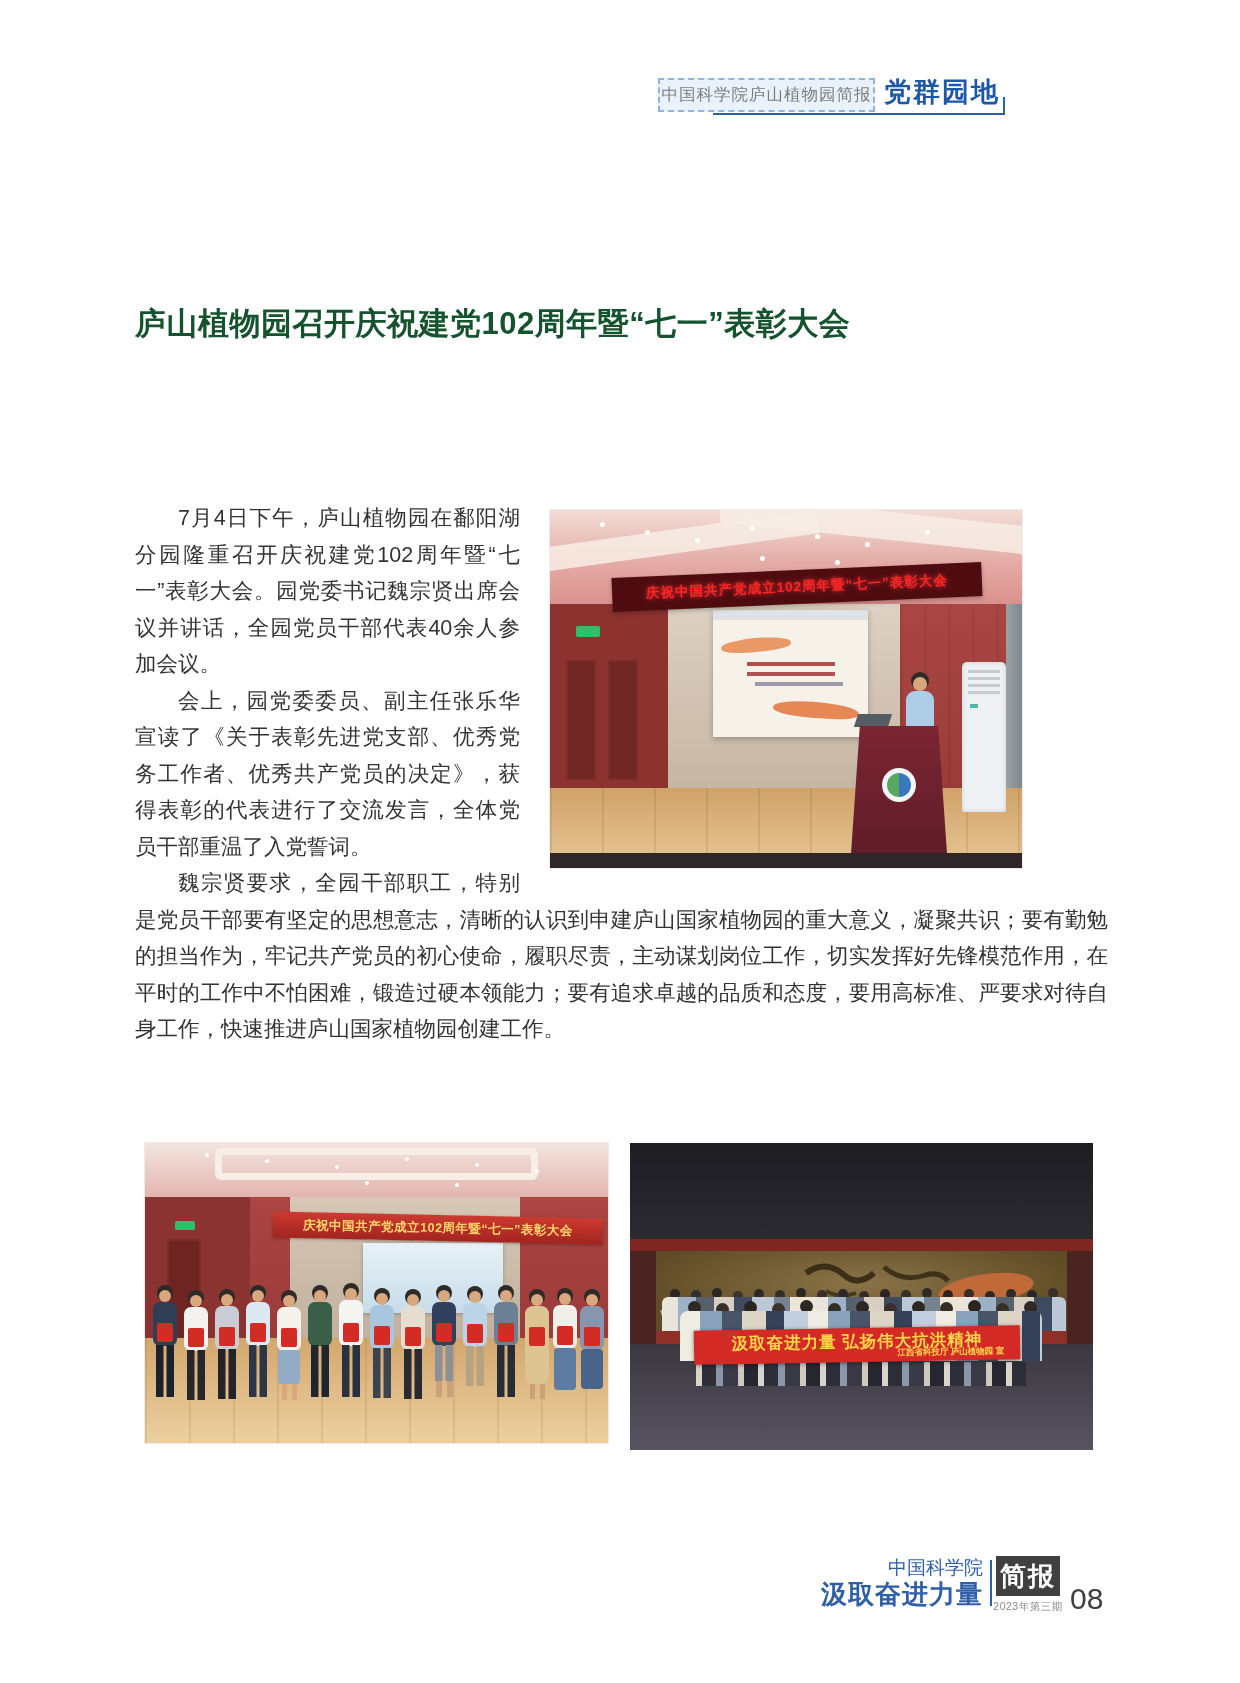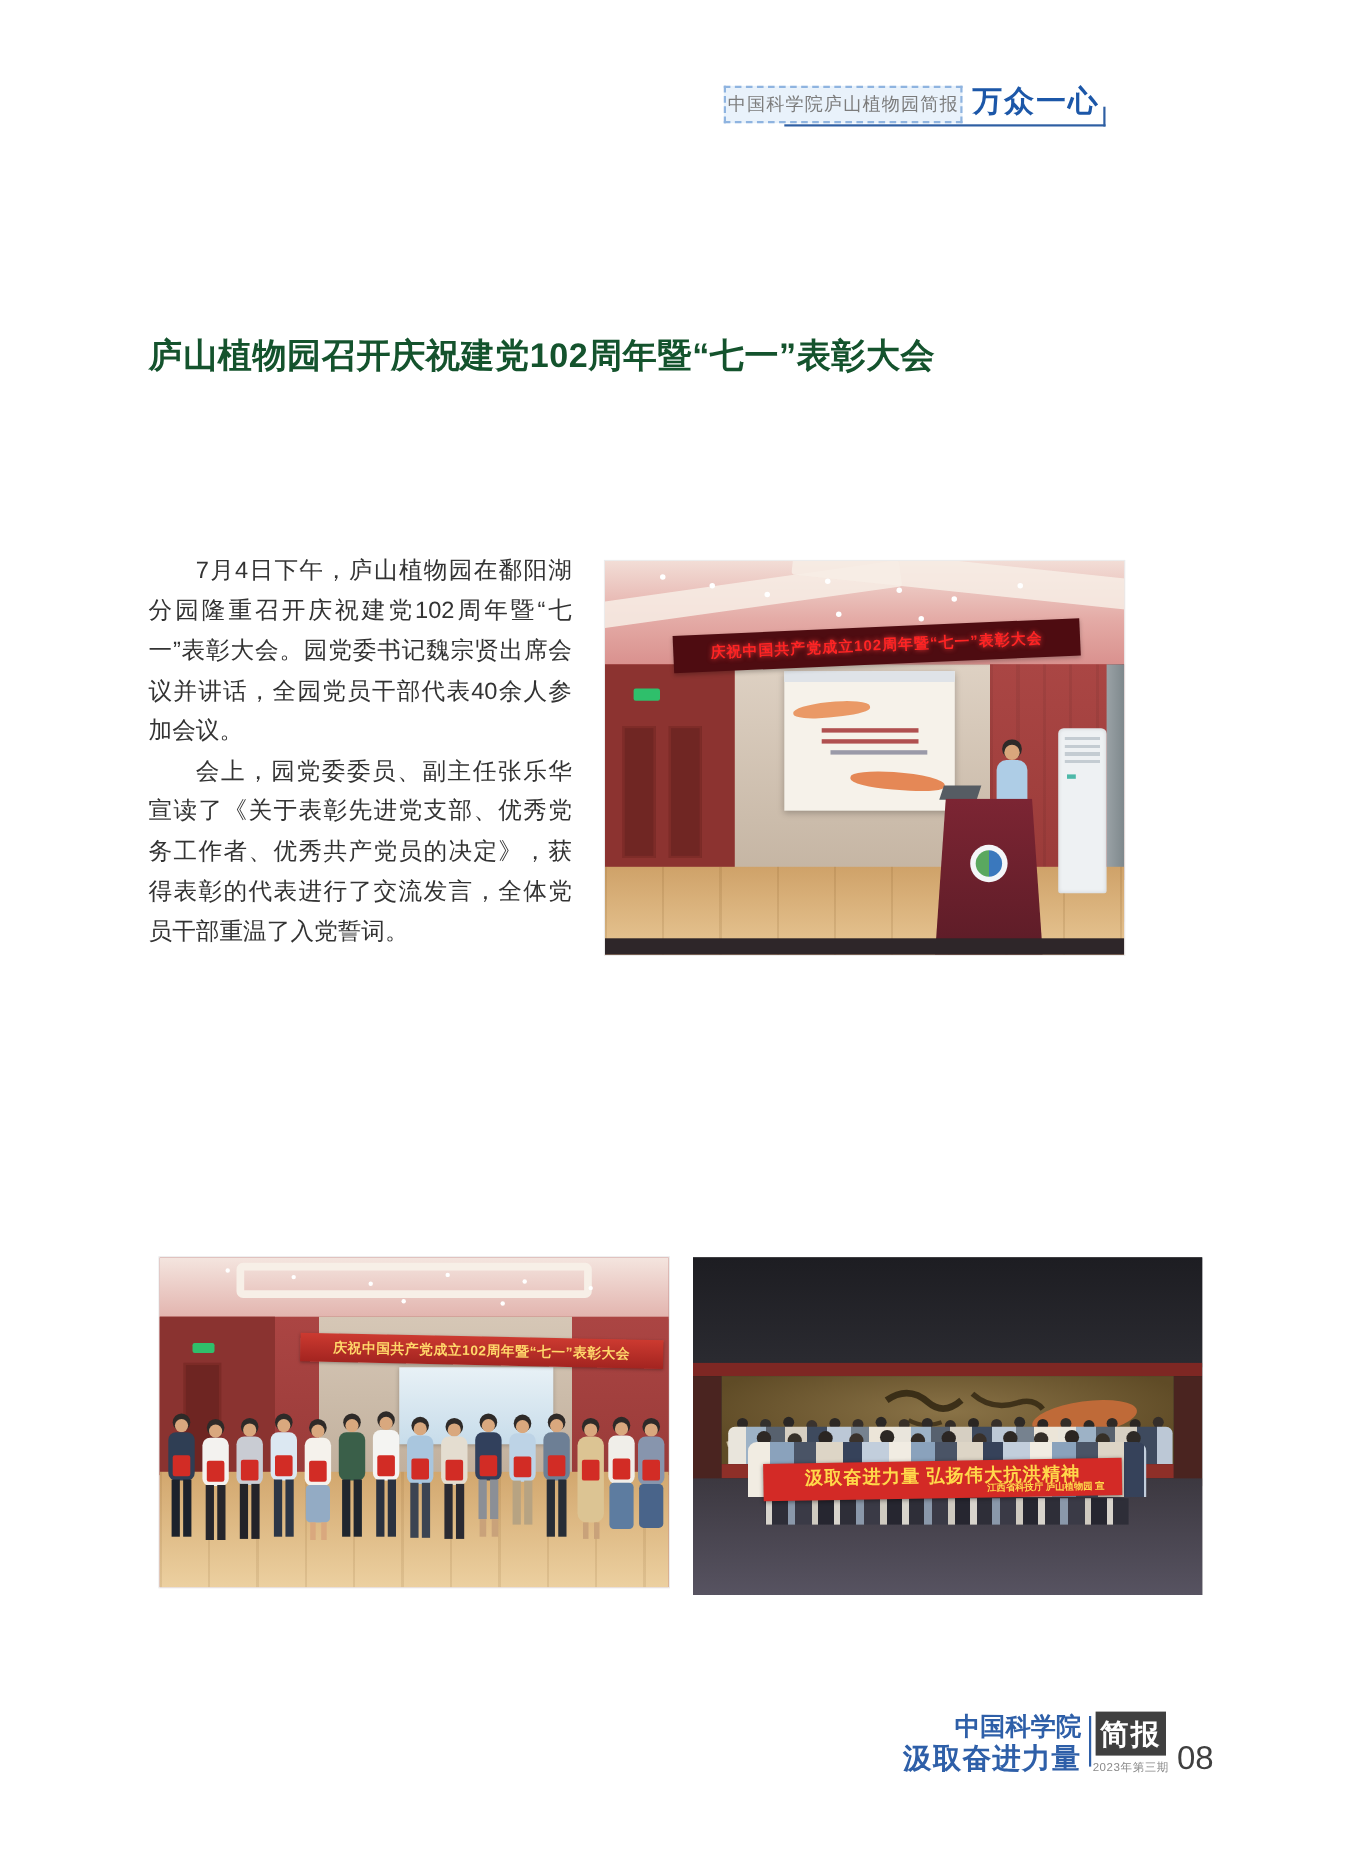--- a/index.html
+++ b/index.html
@@ -114,45 +114,46 @@
   .p3-legs{position:absolute;left:66px;top:219px;width:330px;height:24px;
     background:repeating-linear-gradient(90deg,#d8d4cc 0 6px,#2e2e38 6px 20px,#8a98aa 20px 27px,#3a3a46 27px 42px,#cfcac0 42px 48px,#262630 48px 62px);}
   .p3-banner{position:absolute;left:64px;top:185px;width:326px;height:34px;background:#d32a26;transform:rotate(-1deg);
     box-shadow:0 1px 4px rgba(0,0,0,.45);}
   .p3-banner-main{position:absolute;left:0;top:3px;width:100%;text-align:center;font-size:16.5px;font-weight:bold;
     color:#ffd84a;letter-spacing:1px;white-space:nowrap;}
   .p3-banner-sub{position:absolute;right:16px;bottom:2px;font-size:8.5px;font-weight:bold;color:#ffd84a;white-space:nowrap;}
 
   
   .footer-org{position:absolute;left:760px;top:1558px;width:223px;text-align:right;color:#2e5fa8;line-height:1;}
-  .footer-org .l1{font-size:23px;margin-bottom:4px;font-weight:700;}
+  .footer-org .l1{font-size:19px;margin-bottom:4px;font-weight:400;}
   .footer-org .l2{font-size:26px;font-weight:bold;letter-spacing:1px;}
   .footer-divider{position:absolute;left:990px;top:1560px;width:2px;height:46px;background:#2e5fa8;}
   .footer-badge{position:absolute;left:996px;top:1556px;width:64px;height:40px;background:#404040;color:#fff;
     display:flex;align-items:center;justify-content:center;font-size:26px;font-weight:bold;letter-spacing:2px;}
   .footer-issue{position:absolute;left:992px;top:1600px;width:72px;text-align:center;font-size:10.5px;color:#8a8a8a;letter-spacing:0.5px;white-space:nowrap;}
   .footer-page{position:absolute;left:1070px;top:1582px;font-size:30px;color:#3f3f3f;}
 </style>
 </head>
 <body>
 
 <div id="page">
 
   <div class="kicker-box">
     <span>中国科学院庐山植物园简报</span>
   </div>
-  <div class="section-title">万众一心</div>
+  <div class="section-title">党群园地</div>
   <div class="header-line"></div>
 
   <div class="article-title">庐山植物园召开庆祝建党102周年暨“七一”表彰大会</div>
 
   <div class="article">
     <div class="float-spacer"></div>
     <p>7月4日下午，庐山植物园在鄱阳湖分园隆重召开庆祝建党102周年暨“七一”表彰大会。园党委书记魏宗贤出席会议并讲话，全园党员干部代表40余人参加会议。</p>
     <p>会上，园党委委员、副主任张乐华宣读了《关于表彰先进党支部、优秀党务工作者、优秀共产党员的决定》，获得表彰的代表进行了交流发言，全体党员干部重温了入党誓词。</p>
+    <p>魏宗贤要求，全园干部职工，特别是党员干部要有坚定的思想意志，清晰的认识到申建庐山国家植物园的重大意义，凝聚共识；要有勤勉的担当作为，牢记共产党员的初心使命，履职尽责，主动谋划岗位工作，切实发挥好先锋模范作用，在平时的工作中不怕困难，锻造过硬本领能力；要有追求卓越的品质和态度，要用高标准、严要求对待自身工作，快速推进庐山国家植物园创建工作。</p>
   </div>
 
   <div class="photo photo-meeting">
     <div class="p1-ceiling">
       <div class="p1-beam b1"></div>
       <div class="p1-beam b2"></div>
       <div class="p1-lights"></div>
     </div>
     <div class="p1-wall"></div>
     <div class="p1-wall-left"></div>

